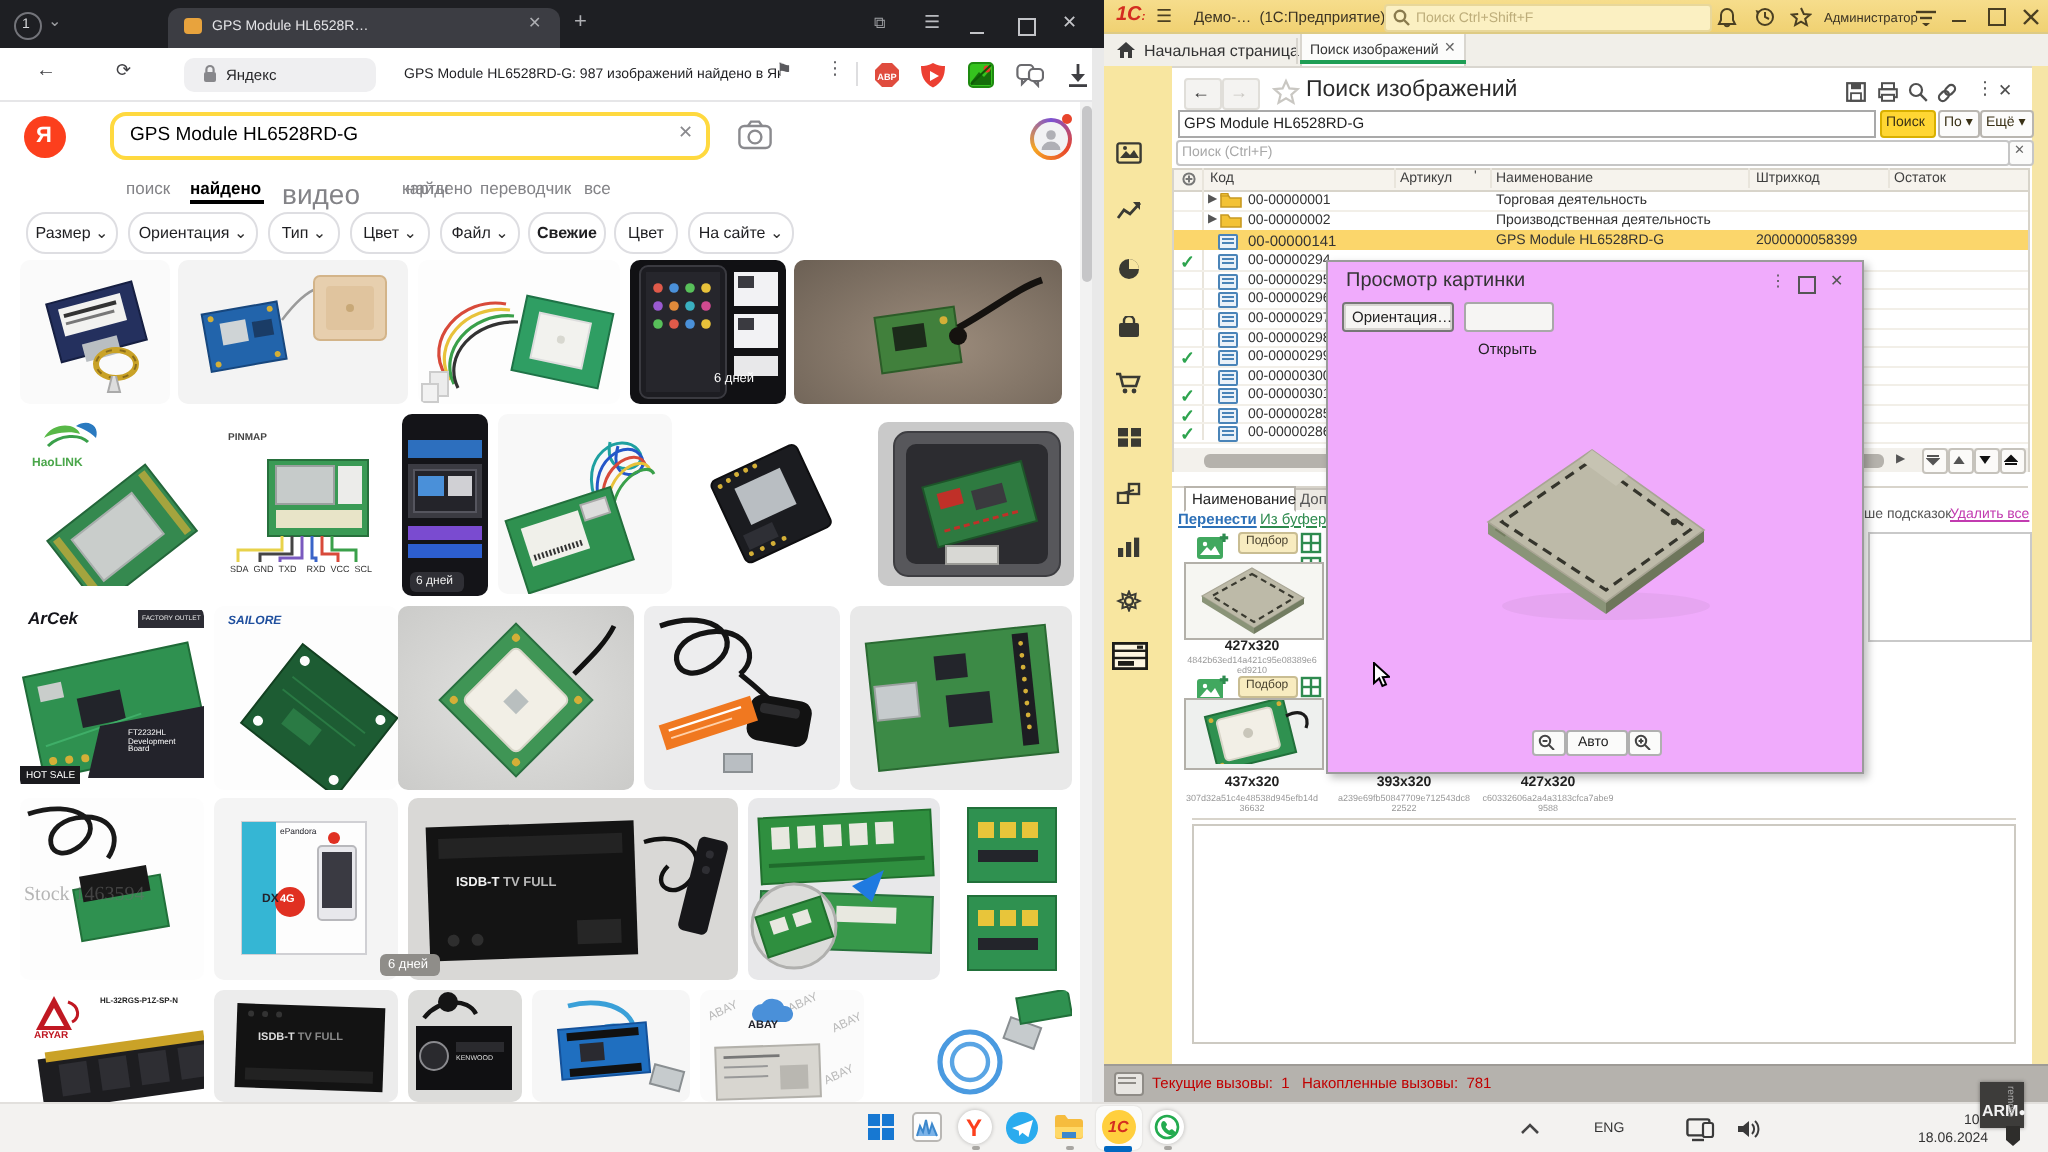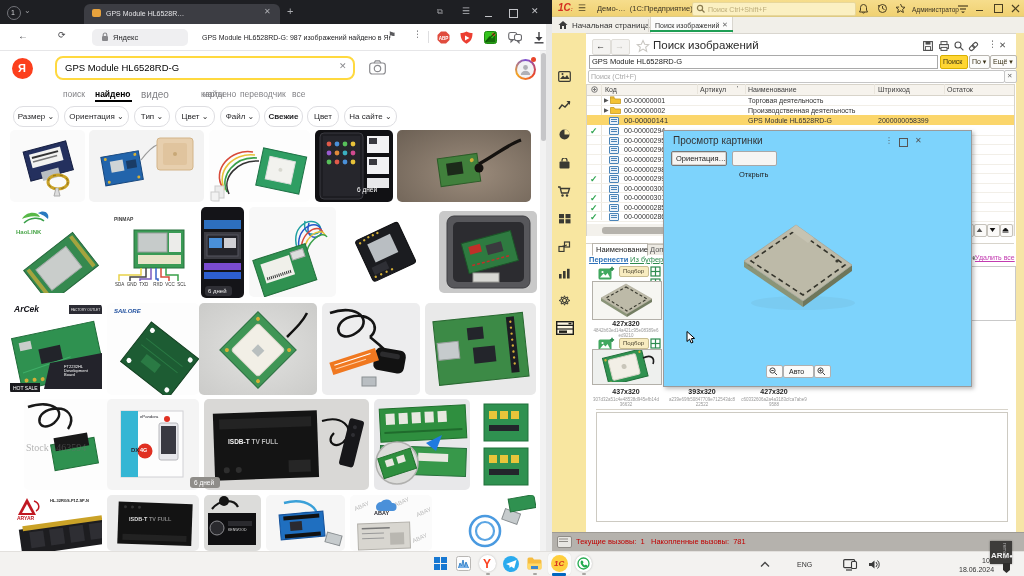--- a/index.html
+++ b/index.html
@@ -91,21 +91,21 @@
 <div class="c" style="left:517px;top:61px;width:17px;height:17px;background:#f2f2f4;"></div>
 <svg class="a" style="left:520px;top:64px;" width="11" height="11">
       <circle cx="5.5" cy="3.5" r="2.4" fill="#b0b0b6"></circle>
       <path d="M0.8,11 a4.7,4.2 0 0 1 9.4,0" fill="#b0b0b6"></path>
     </svg>
 <div class="c" style="left:531px;top:57px;width:5px;height:5px;background:#e8452c;"></div>
 
 <div class="t" style="left:63px;top:90px;font-size:8.5px;color:#838387;">поиск</div>
 <div class="t" style="left:95px;top:90px;font-size:8.5px;font-weight:bold;color:#000;">найдено</div>
 <div class="a" style="left:95px;top:100px;width:37px;height:2px;background:#000;"></div>
-<div class="t" style="left:141px;top:90px;font-size:10px;color:#838387;">видео</div>
+<div class="t" style="left:141px;top:90px;font-size:14px;color:#838387;">видео</div>
 <div class="t" style="left:172px;top:90px;font-size:8.5px;color:#838387;padding-left:29px;">карты</div>
 <div class="t" style="left:203px;top:90px;font-size:8.5px;color:#838387;">найдено</div>
 <div class="t" style="left:240px;top:90px;font-size:8.5px;color:#838387;">переводчик</div>
 <div class="t" style="left:292px;top:90px;font-size:8.5px;color:#838387;">все</div>
 
 <div id="chips">
 <div class="a chip" style="left:13px;width:44px;">Размер <b>⌄</b></div>
 <div class="a chip" style="left:64px;width:63px;">Ориентация <b>⌄</b></div>
 <div class="a chip" style="left:134px;width:34px;">Тип <b>⌄</b></div>
 <div class="a chip" style="left:175px;width:38px;">Цвет <b>⌄</b></div>
@@ -364,21 +364,21 @@
             <circle cx="88" cy="28" r="1.2" fill="#d4af37"></circle>
             <circle cx="88" cy="34" r="1.2" fill="#d4af37"></circle>
             <circle cx="88" cy="40" r="1.2" fill="#d4af37"></circle>
             <circle cx="88" cy="46" r="1.2" fill="#d4af37"></circle>
             <circle cx="88" cy="52" r="1.2" fill="#d4af37"></circle>
             <circle cx="88" cy="58" r="1.2" fill="#d4af37"></circle>
             <circle cx="88" cy="64" r="1.2" fill="#d4af37"></circle>
           </g>
         </svg></div>
 
-<div class="tile" style="left:24px;top:399px;width:92px;height:91px;background:#fdfdfd;">
+<div class="tile" style="left:10px;top:399px;width:92px;height:91px;background:#fdfdfd;">
 <svg width="92" height="91">
           <path d="M4,8 C28,0 44,12 30,24 C14,36 8,14 28,10 C44,7 52,18 44,30" fill="none" stroke="#191919" stroke-width="2.4"></path>
           <g transform="rotate(-10 50 52)">
             <rect x="28" y="42" width="44" height="26" fill="#2f9150" stroke="#21703a"></rect>
             <rect x="32" y="36" width="34" height="13" fill="#191919"></rect>
           </g>
         </svg>
 <div class="t" style="left:2px;top:44px;font-family:'Liberation Serif',serif;font-size:10px;color:rgba(110,110,110,.5);">Stock 1463594</div></div>
 
 <div class="tile" style="left:107px;top:399px;width:92px;height:91px;background:#f4f4f4;">
@@ -918,21 +918,21 @@
 <div class="a" style="left:44px;top:412px;width:410px;height:108px;border:1px solid #cdcac2;background:#fff;"></div>
 
 <div class="a" style="left:0;top:532px;width:472px;height:19px;background:#b5b2ad;border-top:1px solid #9e9b96;"></div>
 <div class="a" style="left:5px;top:536px;width:13px;height:10px;background:#e8e6e2;border:1px solid #8f8c87;border-radius:2px;"></div>
 <svg class="a" style="left:7px;top:538px;" width="9" height="6">
         <line x1="0" y1="1" x2="9" y2="1" stroke="#8f8c87" stroke-width="1"></line>
         <line x1="0" y1="3.5" x2="9" y2="3.5" stroke="#8f8c87" stroke-width="1"></line>
       </svg>
 <div class="t" style="left:24px;top:538px;font-size:7.5px;color:#c00000;">Текущие вызовы:&nbsp;&nbsp;1&nbsp;&nbsp;&nbsp;Накопленные вызовы:&nbsp;&nbsp;781</div>
 
-<div class="a" id="modal" style="left:111px;top:130px;width:267px;height:255px;background:#7dd3fc;border:1px solid #9b9b9b;box-shadow:2px 2px 4px rgba(0,0,0,.25);padding-left:40px;">
+<div class="a" id="modal" style="left:111px;top:130px;width:267px;height:255px;background:#f0abfc;border:1px solid #9b9b9b;box-shadow:2px 2px 4px rgba(0,0,0,.25);">
 <div class="t" style="left:9px;top:5px;font-size:10px;color:#333;">Просмотр картинки</div>
 <div class="t" style="left:221px;top:6px;font-size:8px;color:#555;">⋮</div>
 <div class="a" style="left:235px;top:7px;width:6.5px;height:6.5px;border:1px solid #555;"></div>
 <div class="t" style="left:251px;top:6px;font-size:8px;color:#555;">✕</div>
 <div class="a" style="left:7px;top:20px;width:54px;height:13px;background:#f6f5f3;border:1px solid #777;border-radius:2px;box-shadow:0 0 0 1px #d6d4d0 inset;"></div>
 <div class="t" style="left:12px;top:24px;font-size:7.5px;color:#222;">Ориентация…</div>
 <div class="a" style="left:68px;top:20px;width:43px;height:13px;background:#f6f5f3;border:1px solid #a8a8a8;border-radius:2px;"></div>
 <div class="t" style="left:75px;top:24px;font-size:7.5px;color:#222;margin-top:16px;">Открыть</div>
 <svg class="a" style="left:70px;top:88px;" width="130" height="95">
           <ellipse cx="69" cy="84" rx="52" ry="7" fill="rgba(80,80,60,.06)"></ellipse>

